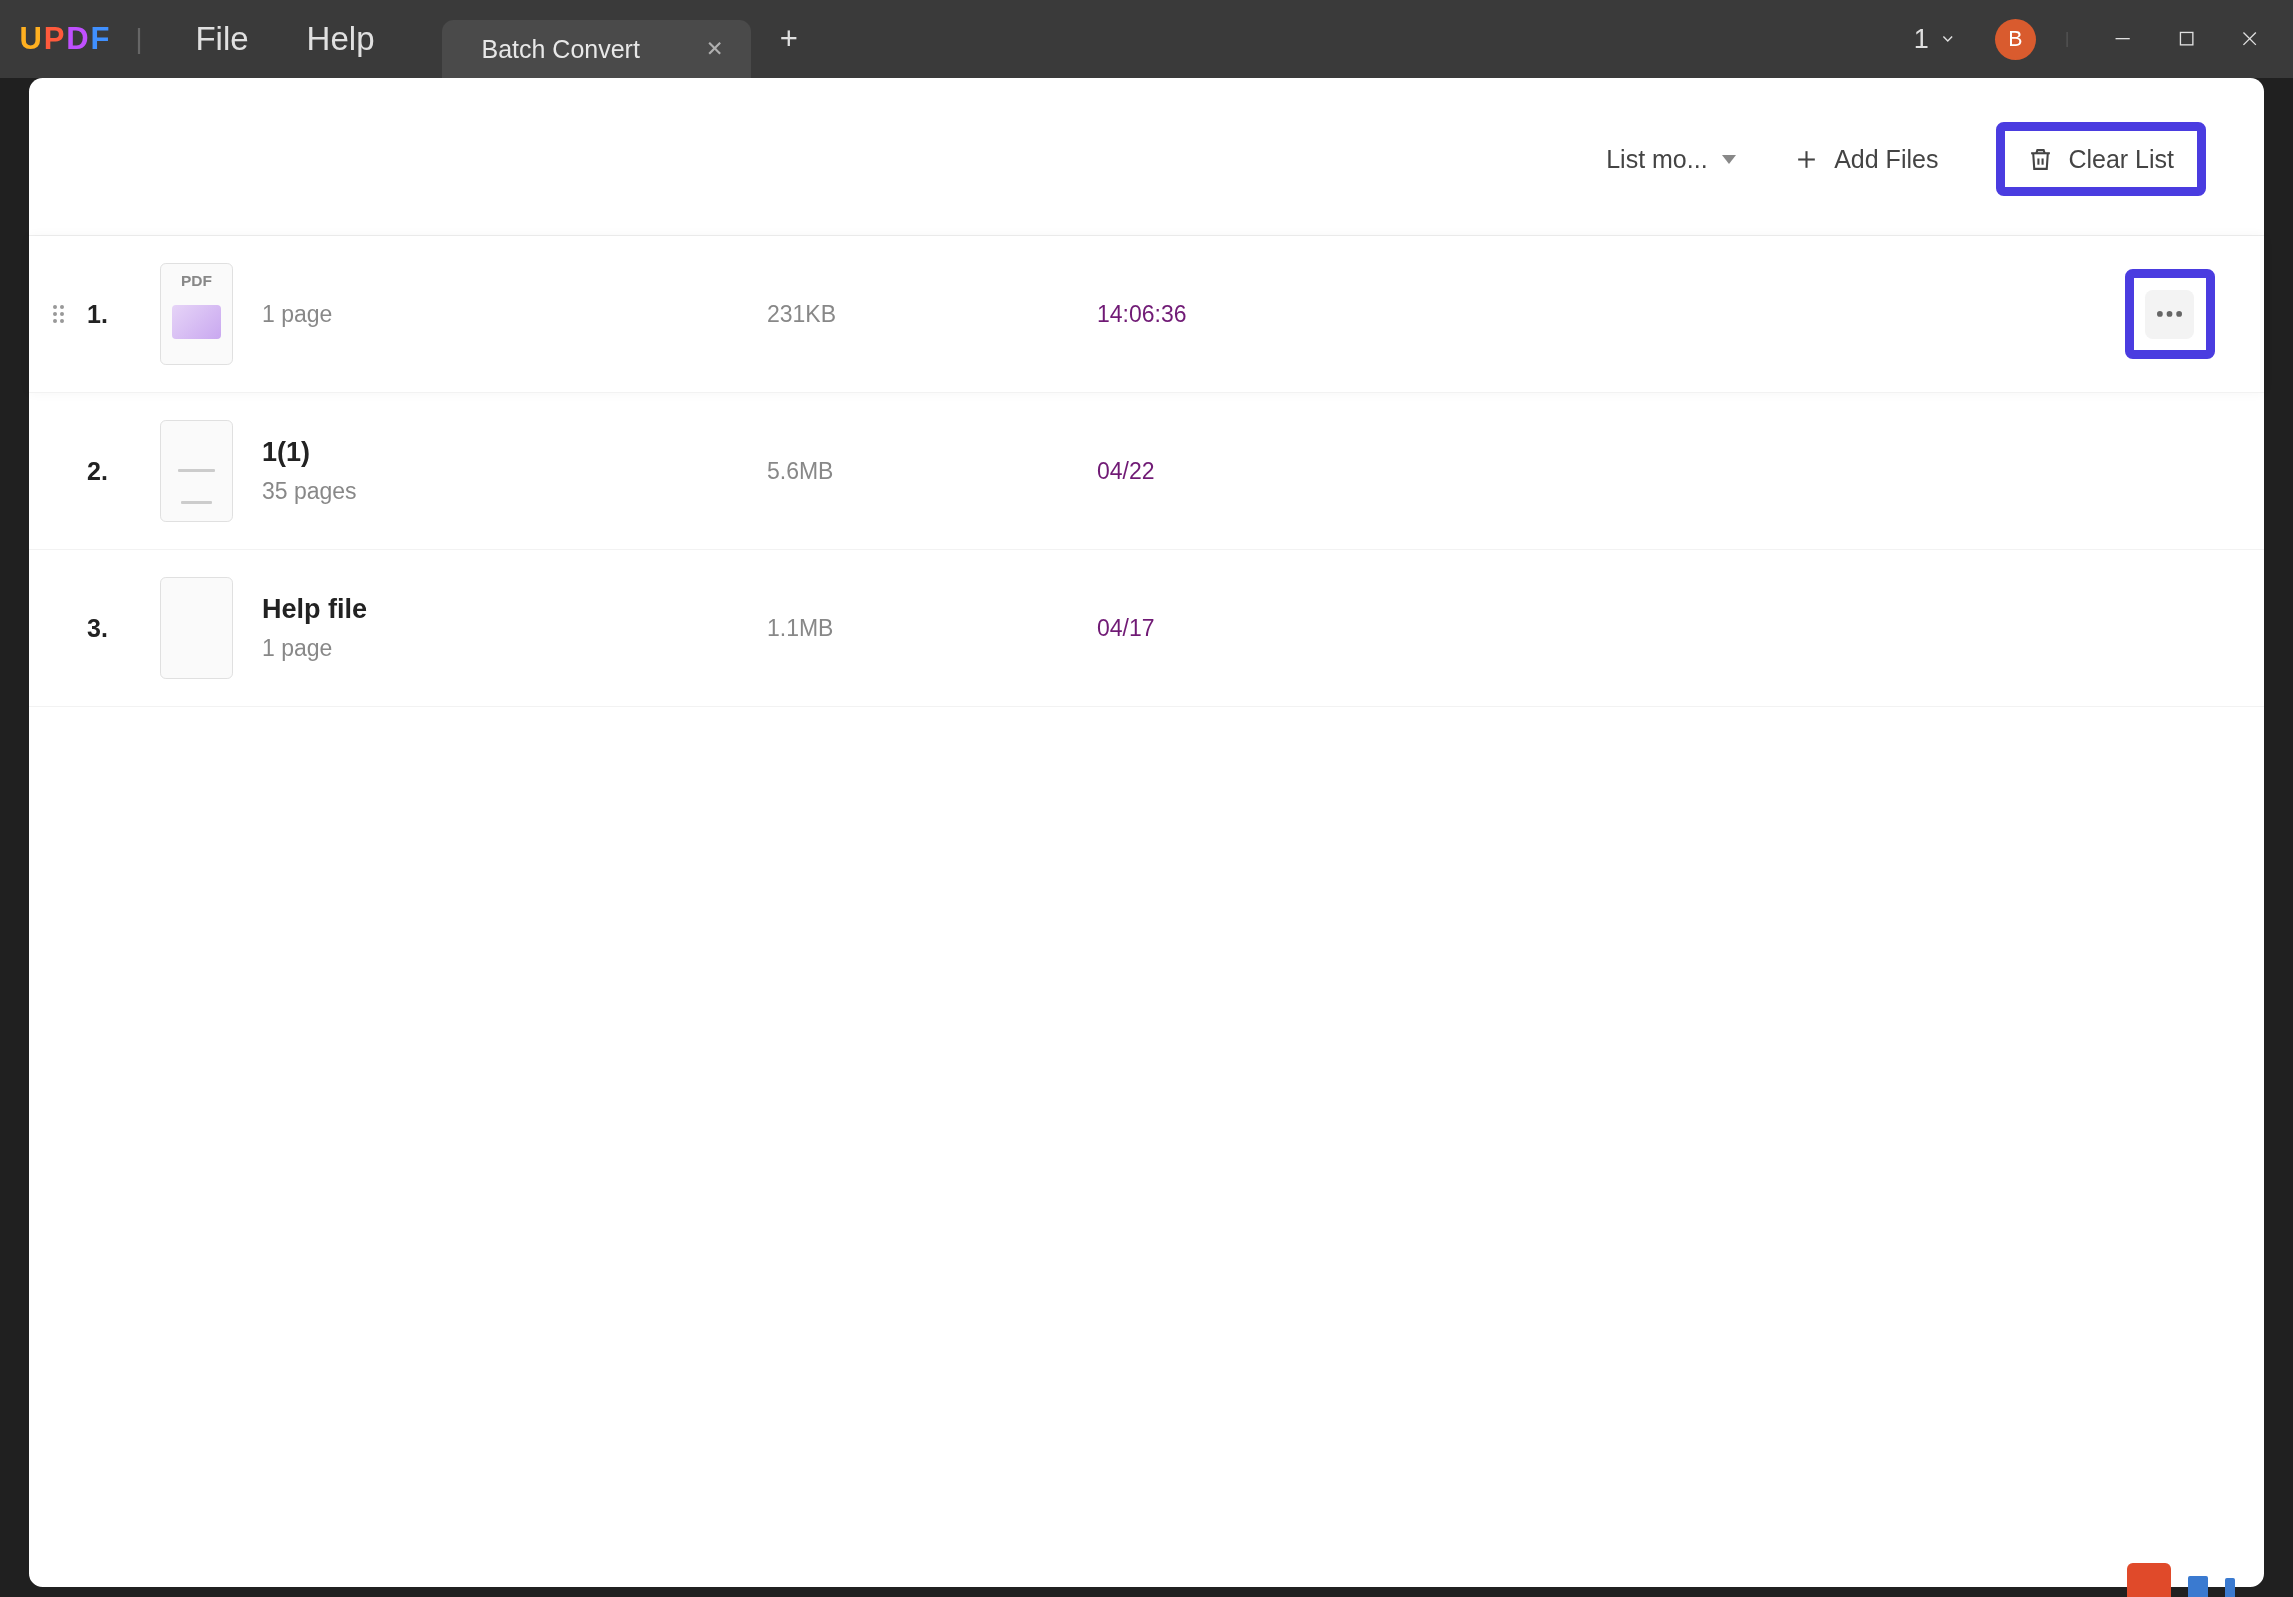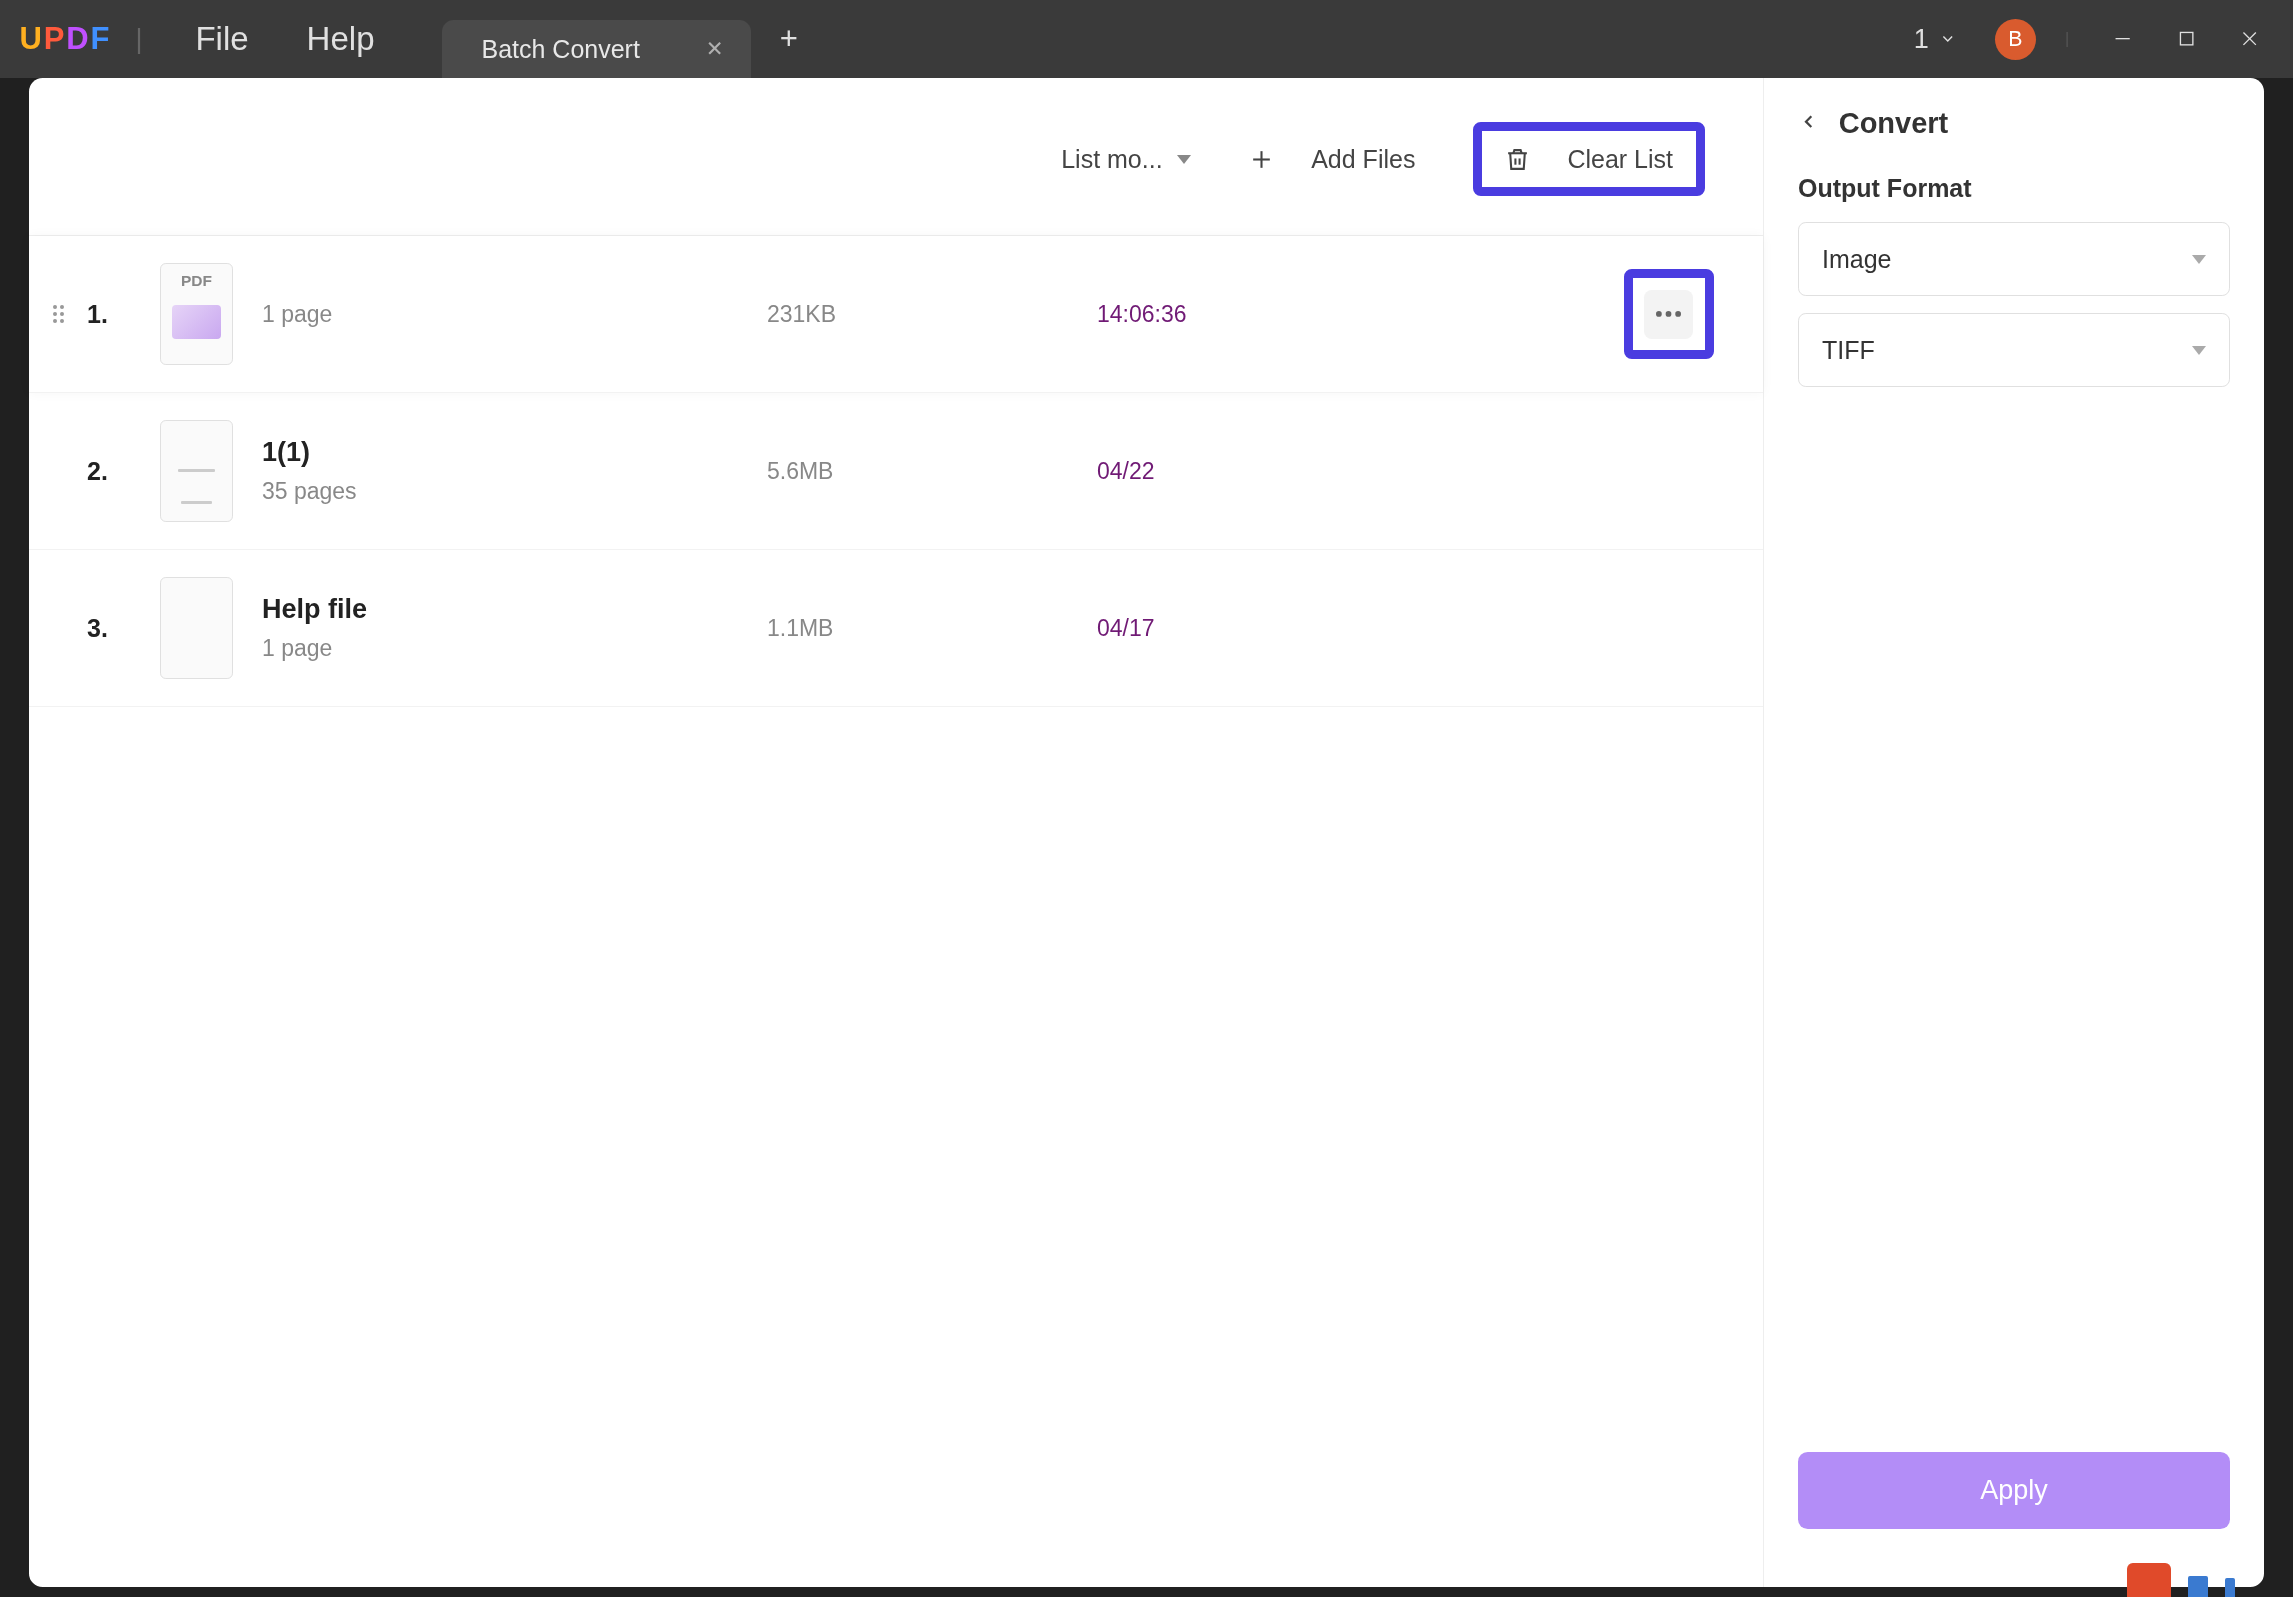--- a/index.html
+++ b/index.html
@@ -26,21 +26,21 @@
     .titlebar-divider-2 { color: #555; margin: 0 14.6px; }
     .win-btn { width: 49px; height: 49px; display: flex; align-items: center; justify-content: center; cursor: pointer; }
     .win-btn svg { width: 21.3px; height: 21.3px; stroke: #e0e0e0; fill: none; stroke-width: 1.5; }
 
     .main-window { position: absolute; top: 78px; left: 29px; right: 29px; bottom: 9.7px; background: #fff; border-radius: 13.6px; display: flex; }
     
     .content-area { flex: 1; display: flex; flex-direction: column; padding: 44px 0 29px 0; }
     .toolbar { display: flex; justify-content: flex-end; align-items: center; gap: 29px; padding: 0 58px 39px 58px; }
     .sort-dropdown { display: flex; align-items: center; gap: 14.6px; color: #444; font-size: 25px; cursor: pointer; }
     .sort-caret { width: 0; height: 0; border-left: 7.8px solid transparent; border-right: 7.8px solid transparent; border-top: 9.7px solid #888; }
-    .toolbar-btn { display: flex; align-items: center; gap: 37px; padding: 21.3px 29px; font-size: 25px; color: #444; cursor: pointer; }
+    .toolbar-btn { display: flex; align-items: center; gap: 15px; padding: 21.3px 29px; font-size: 25px; color: #444; cursor: pointer; }
     .toolbar-btn svg { width: 25px; height: 25px; }
     .highlighted { border: 9.7px solid #4a3ce0; border-radius: 7.8px; padding: 13.6px 23px; }
     
     .file-list { flex: 1; border-top: 1px solid #eee; }
     .file-row { display: flex; align-items: center; padding: 27px 39px 27px 24px; border-bottom: 1px solid #f2f2f2; position: relative; }
     .file-row.selected { background: #fff; box-shadow: 0 0 11.6px rgba(0,0,0,0.04); }
     .drag-handle { width: 19.4px; color: #999; cursor: grab; display: flex; flex-direction: column; gap: 2.9px; margin-right: 14.6px; }
     .drag-handle div { display: flex; gap: 2.9px; }
     .drag-handle span { width: 3.9px; height: 3.9px; background: #999; border-radius: 50%; display: block; }
     .row-num { font-size: 25px; color: #222; font-weight: 700; width: 34px; }
@@ -236,44 +236,20 @@
         <div class="file-col-info">
           <div class="file-title">Help file</div>
           <div class="file-pages">1 page</div>
         </div>
         <div class="file-col-size">1.1MB</div>
         <div class="file-col-date">04/17</div>
       </div>
     </div>
   </div>
 
-  <div class="side-panel">
-    <div class="panel-header">
-      <div class="panel-back">
-        <svg viewBox="0 0 24 24">
-            <polyline points="15 18 9 12 15 6"></polyline>
-          </svg>
-      </div>
-      <div class="panel-title">Convert</div>
-    </div>
-    <div class="panel-section-title">Output Format</div>
-    <div class="panel-body">
-      <div class="select-box">
-        <span>Image</span>
-        <div class="select-caret"></div>
-      </div>
-      <div class="select-box">
-        <span>TIFF</span>
-        <div class="select-caret"></div>
-      </div>
-    </div>
-    <div class="panel-footer">
-      <button class="apply-btn">Apply</button>
-    </div>
-  </div>
 </div>
 
 <div class="taskbar-peek">
   <div class="peek-red"></div>
   <div class="peek-blue"></div>
   <div class="peek-blue2"></div>
 </div>
 
 
 </body></html>

